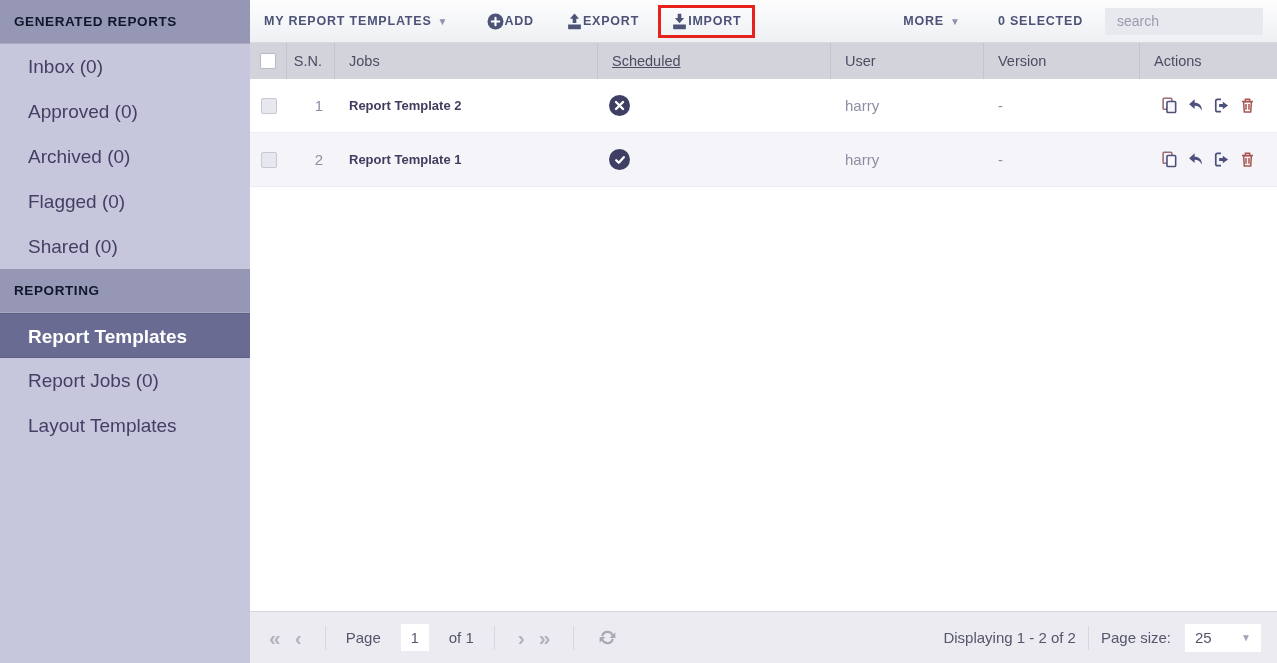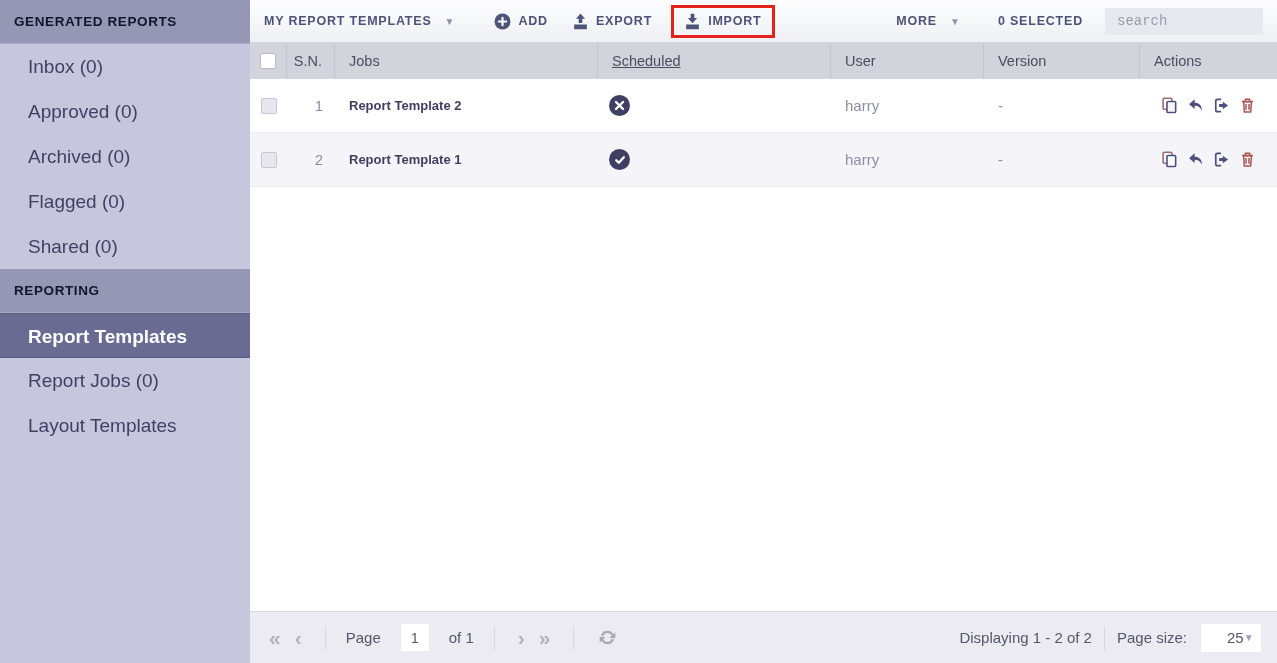--- a/index.html
+++ b/index.html
@@ -28,32 +28,32 @@
   
   .main { flex:1; position:relative; display:flex; flex-direction:column; background:#fff; }
 
   
   .toolbar {
     height:43px; display:flex; align-items:center; padding:0 14px;
     background:linear-gradient(#fdfdfe, #eef0f3);
     border-bottom:1px solid #d8d9df; flex-shrink:0;
   }
   .tb-label { font-size:12.5px; font-weight:bold; letter-spacing:.8px; color:var(--toolbar-text); white-space:nowrap; }
-  .tb-btn { display:flex; align-items:center; gap:7px; cursor:pointer; }
+  .tb-btn { display:flex; align-items:center; cursor:pointer; }
   .caret { font-size:10px; color:#9092ae; margin-left:6px; }
   .tb-templates { margin-right:40px; }
-  .tb-add { margin-right:24px; }
+  .tb-add { margin-right:32px; }
   .tb-export { margin-right:19px;text-align:center; }
   .import-highlight { border:3px solid var(--accent-red); padding:5px 10px; display:flex; align-items:center; }
   .tb-spacer { flex:1; }
   .tb-more { margin-right:38px; }
   .tb-selected { margin-right:22px; }
   .search-input {
     width:158px; height:27px; background:var(--search-bg); border:none; outline:none;
-    font-family:Liberation Mono, monospace; font-size:14px; color:#4c4c62;
+    font-family:Liberation Sans, sans-serif; font-size:14px; color:#4c4c62;
     padding:0 12px; border-radius:1px;
   }
   .search-input::placeholder { color:#9b9bb0; }
   .icon16 { width:17px; height:17px; display:block; }
 
   
   .thead { display:flex; height:36px; background:var(--table-header-bg); align-items:center; flex-shrink:0; }
   .thead .cell { color:var(--table-header-text); font-size:14.5px; height:100%; display:flex; align-items:center; border-right:1px solid #c3c4ce; }
   .thead .cell:last-child { border-right:none; }
   .trow { display:flex; height:54px; align-items:center; border-bottom:1px solid #ececf2; background:#fff; }
@@ -82,22 +82,22 @@
   .pg-sep { width:1px; height:24px; background:#d7d7df; margin:0 12px; }
   .pg-text { font-size:15px; color:var(--pagination-text); }
   .page-input {
     width:28px; height:27px; border:none; background:#fff; text-align:center;
     font-family:"Liberation Sans", sans-serif; font-size:14.5px; color:#55566b;
     margin:0 12px 0 12px; outline:none;
   }
   .pg-left { display:flex; align-items:center; gap:8px; }
   .pg-right { margin-left:auto; display:flex; align-items:center; }
   .pagesize-box {
-    width:60px; height:28px; background:#fff; display:flex; align-items:center;
-    justify-content:space-between; padding:0 26px; margin-left:14px; cursor:pointer;
+    width:76px; height:28px; background:#fff; display:flex; align-items:center;
+    justify-content:space-between; padding:0 10px; margin-left:14px; cursor:pointer;
   }
   .pagesize-box .caret { margin:0; color:#a2a3b5; }
   .refresh-btn { margin-left:4px; cursor:pointer; display:flex; align-items:center; }
 </style>
 </head>
 <body>
 
 <div class="app">
 
   <aside class="sidebar">

